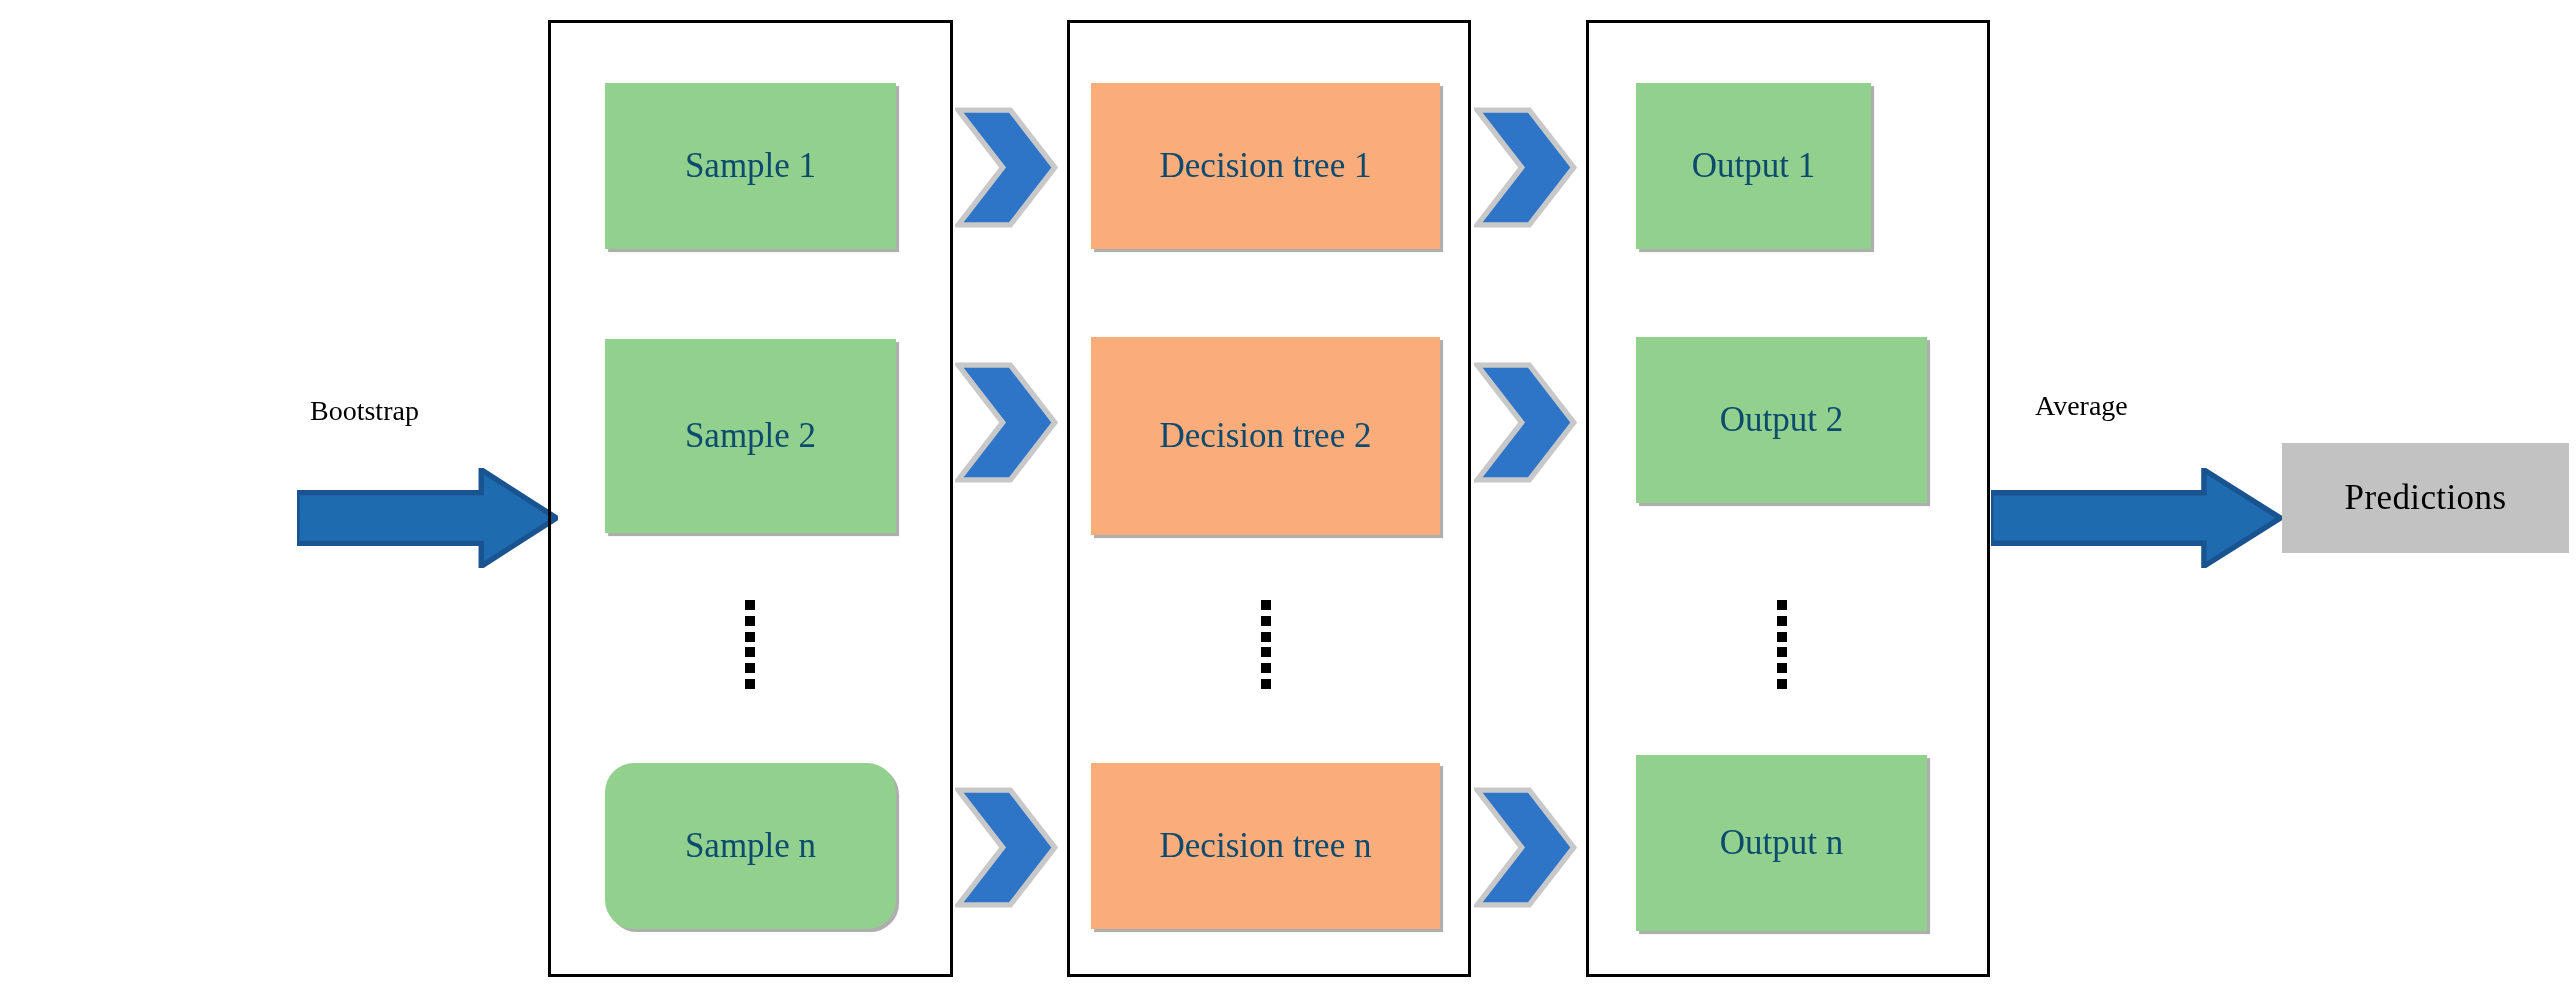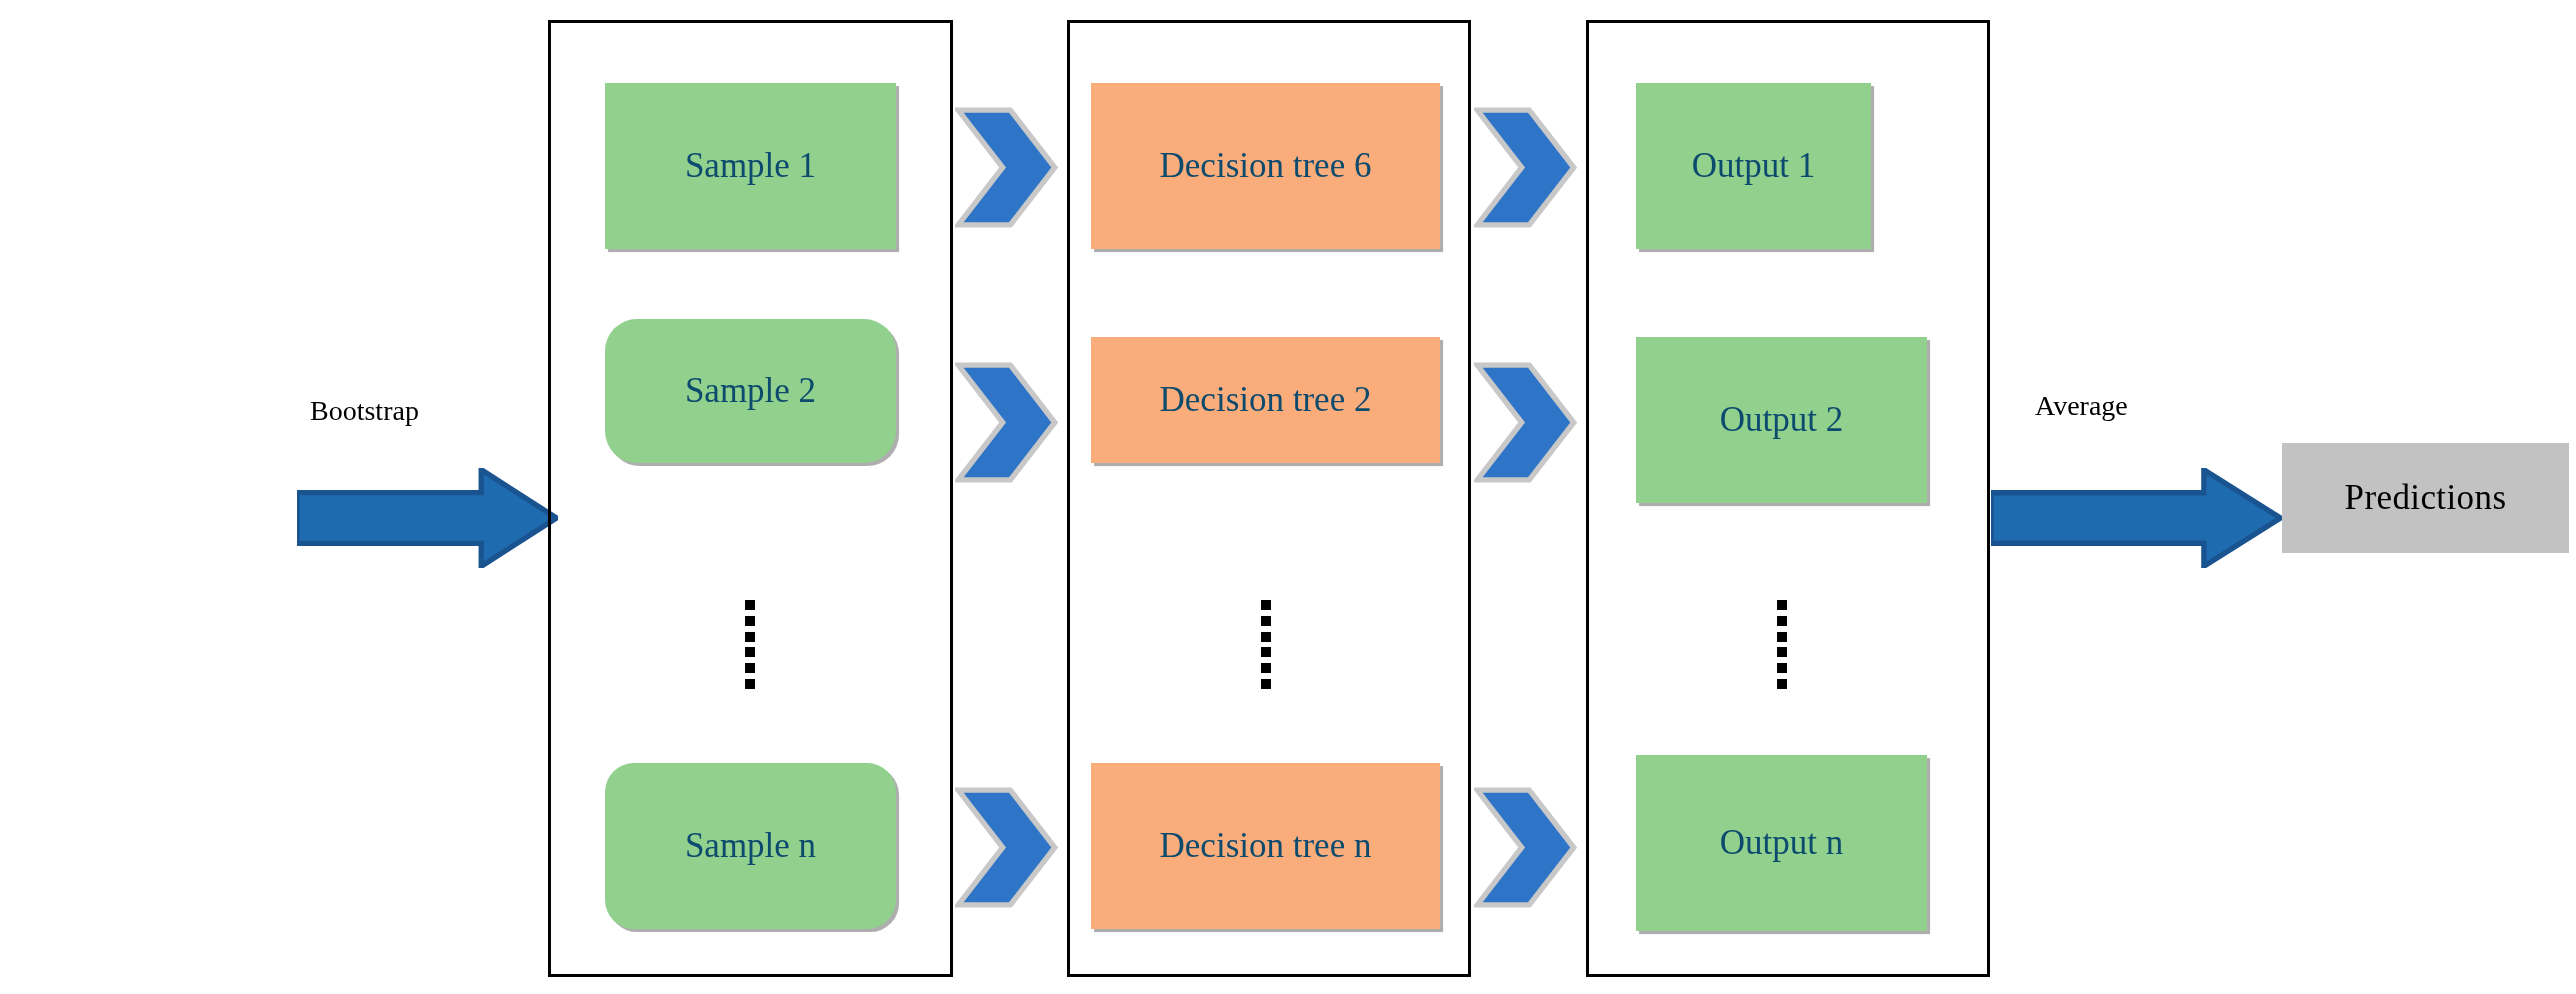--- a/index.html
+++ b/index.html
@@ -91,21 +91,21 @@
     <svg class="arrow-svg" width="261" height="100" viewBox="0 0 340 130">
       <polygon points="0,32 240,32 240,2 338,65 240,128 240,98 0,98" fill="#1f6bb0" stroke="#1a5490" stroke-width="7" stroke-linejoin="miter"></polygon>
     </svg>
   </div>
 
   <div class="abs stage" style="left:548px; top:20px; width:405px; height:957px;"></div>
 
   <div class="abs item-box item-sample" style="left:605px; top:83px; width:291px; height:166px;">
     <span>Sample 1</span>
   </div>
-  <div class="abs item-box item-sample" style="left:605px; top:319px; width:291px; height:144px;border-radius:32px;">
+  <div class="abs item-box item-sample" style="left:605px; top:339px; width:291px; height:194px;">
     <span>Sample 2</span>
   </div>
   <div class="abs vdots" style="left:745px; top:600px; width:10.7px; height:89px;">
     <i></i>
     <i></i>
     <i></i>
     <i></i>
     <i></i>
     <i></i>
   </div>
@@ -125,23 +125,23 @@
   </div>
   <div class="abs" style="left:955px; top:787px; width:103px; height:121px;">
     <svg class="arrow-svg" width="103" height="121" viewBox="0 0 134 158">
       <polygon points="4,4 72,4 130,79 72,154 4,154 62,79" fill="#2e75c8" stroke="#c8c8c8" stroke-width="7" stroke-linejoin="miter"></polygon>
     </svg>
   </div>
 
   <div class="abs stage" style="left:1067px; top:20px; width:404px; height:957px;"></div>
 
   <div class="abs item-box item-tree" style="left:1091px; top:83px; width:349px; height:166px;">
-    <span>Decision tree 6</span>
-  </div>
-  <div class="abs item-box item-tree" style="left:1091px; top:337px; width:349px; height:126px;">
+    <span>Decision tree 1</span>
+  </div>
+  <div class="abs item-box item-tree" style="left:1091px; top:337px; width:349px; height:198px;">
     <span>Decision tree 2</span>
   </div>
   <div class="abs vdots" style="left:1261px; top:600px; width:10.7px; height:89px;">
     <i></i>
     <i></i>
     <i></i>
     <i></i>
     <i></i>
     <i></i>
   </div>

